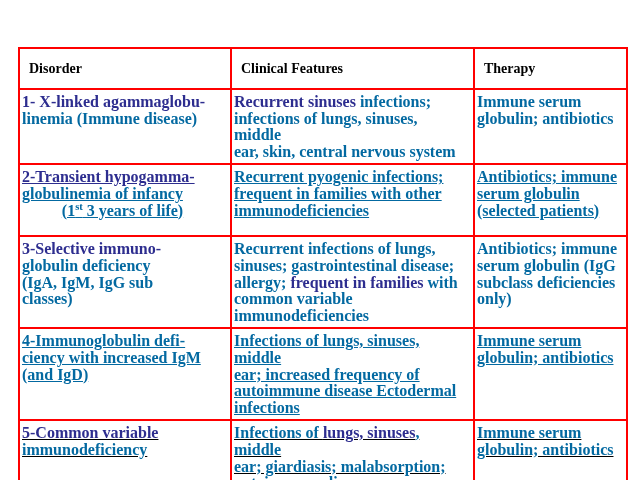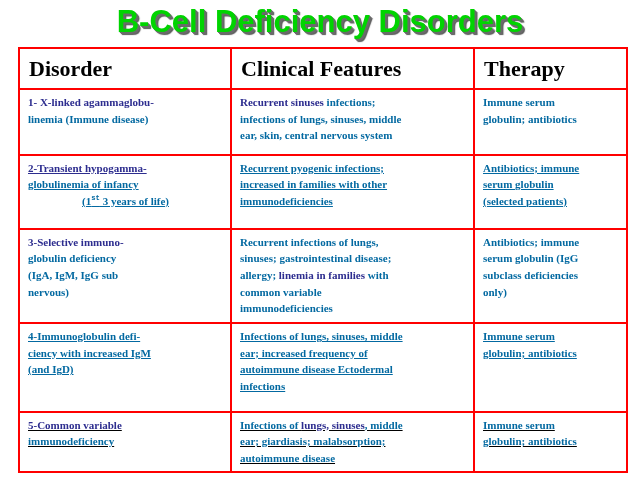--- a/index.html
+++ b/index.html
@@ -52,62 +52,61 @@
     height: 426px;
     border-collapse: collapse;
     table-layout: fixed;
     background: #ffffff;
   }
 
   table.tbl td, table.tbl th {
     border: 2px solid #ff0000;
     vertical-align: top;
     text-align: left;
-    padding: 4px 7px 3px 8px;
+    padding: 4px 7px 3px 2px;
     color: #000000;
     font-weight: bold;
-    font-size: 11px;
+    font-size: 16px;
     line-height: 16.6px;
   }
 
   col.c-disorder { width: 212px; }
   col.c-features { width: 243px; }
   col.c-therapy  { width: 153px; }
 
   
   table.tbl th {
-    font-size: 22px;
+    font-size: 14px;
     line-height: 26px;
     padding: 4px 7px 4px 9px;
     height: 41px;
     vertical-align: middle;
   }
 
   
   tr.r1 td { height: 64px; }
   tr.r2 td { height: 72px; }
   tr.r3 td { height: 76px; }
   tr.r4 td { height: 86px; }
   tr.r5 td { height: 56px; text-decoration: underline; }
 
   
   .blue { color: #2d2d8f; }
   .black { color: #0369a1; }
   .u { text-decoration: underline; }
   .line { display: block; }
   .center { text-align: center; display: block; }
-  sup { font-size: 0.66em; vertical-align: super; line-height: 0; font-family: Liberation Mono, monospace; }
+  sup { font-size: 0.66em; vertical-align: super; line-height: 0; }
   .nowrap { white-space: nowrap; }
 </style>
 </head>
 <body>
 
 <div id="page">
 
-  <div id="title">B-Cell Deficiency Disorders</div>
 
   <div id="tbl-wrap">
     <table class="tbl">
       <colgroup>
         <col class="c-disorder">
         <col class="c-features">
         <col class="c-therapy">
       </colgroup>
       <thead>
         <tr>
@@ -135,41 +134,41 @@
         </tr>
 
         <tr class="r2">
           <td>
             <span class="line blue u">2-Transient hypogamma-</span>
             <span class="line black u">globulinemia of infancy</span>
             <span class="center"><span class="u black nowrap"><span>(1</span><sup>st</sup><span> 3 years of life)</span></span></span>
           </td>
           <td>
             <span class="line black u">Recurrent pyogenic infections;</span>
-            <span class="line black u">increased in families with other</span>
+            <span class="line black u">frequent in families with other</span>
             <span class="line black u">immunodeficiencies</span>
           </td>
           <td>
             <span class="line black u">Antibiotics; immune</span>
             <span class="line black u">serum globulin</span>
             <span class="line black u">(selected patients)</span>
           </td>
         </tr>
 
         <tr class="r3">
           <td>
             <span class="line blue">3-Selective immuno-</span>
             <span class="line black">globulin deficiency</span>
             <span class="line black">(IgA, IgM, IgG sub</span>
-            <span class="line black">nervous)</span>
+            <span class="line black">classes)</span>
           </td>
           <td>
             <span class="line black">Recurrent infections of lungs,</span>
             <span class="line black">sinuses; gastrointestinal disease;</span>
-            <span class="line"><span class="black">allergy; </span><span class="blue">linemia in families</span><span class="black"> with</span></span>
+            <span class="line"><span class="black">allergy; </span><span class="blue">frequent in families</span><span class="black"> with</span></span>
             <span class="line black">common variable</span>
             <span class="line black">immunodeficiencies</span>
           </td>
           <td>
             <span class="line black">Antibiotics; immune</span>
             <span class="line black">serum globulin (IgG</span>
             <span class="line black">subclass deficiencies</span>
             <span class="line black">only)</span>
           </td>
         </tr>

